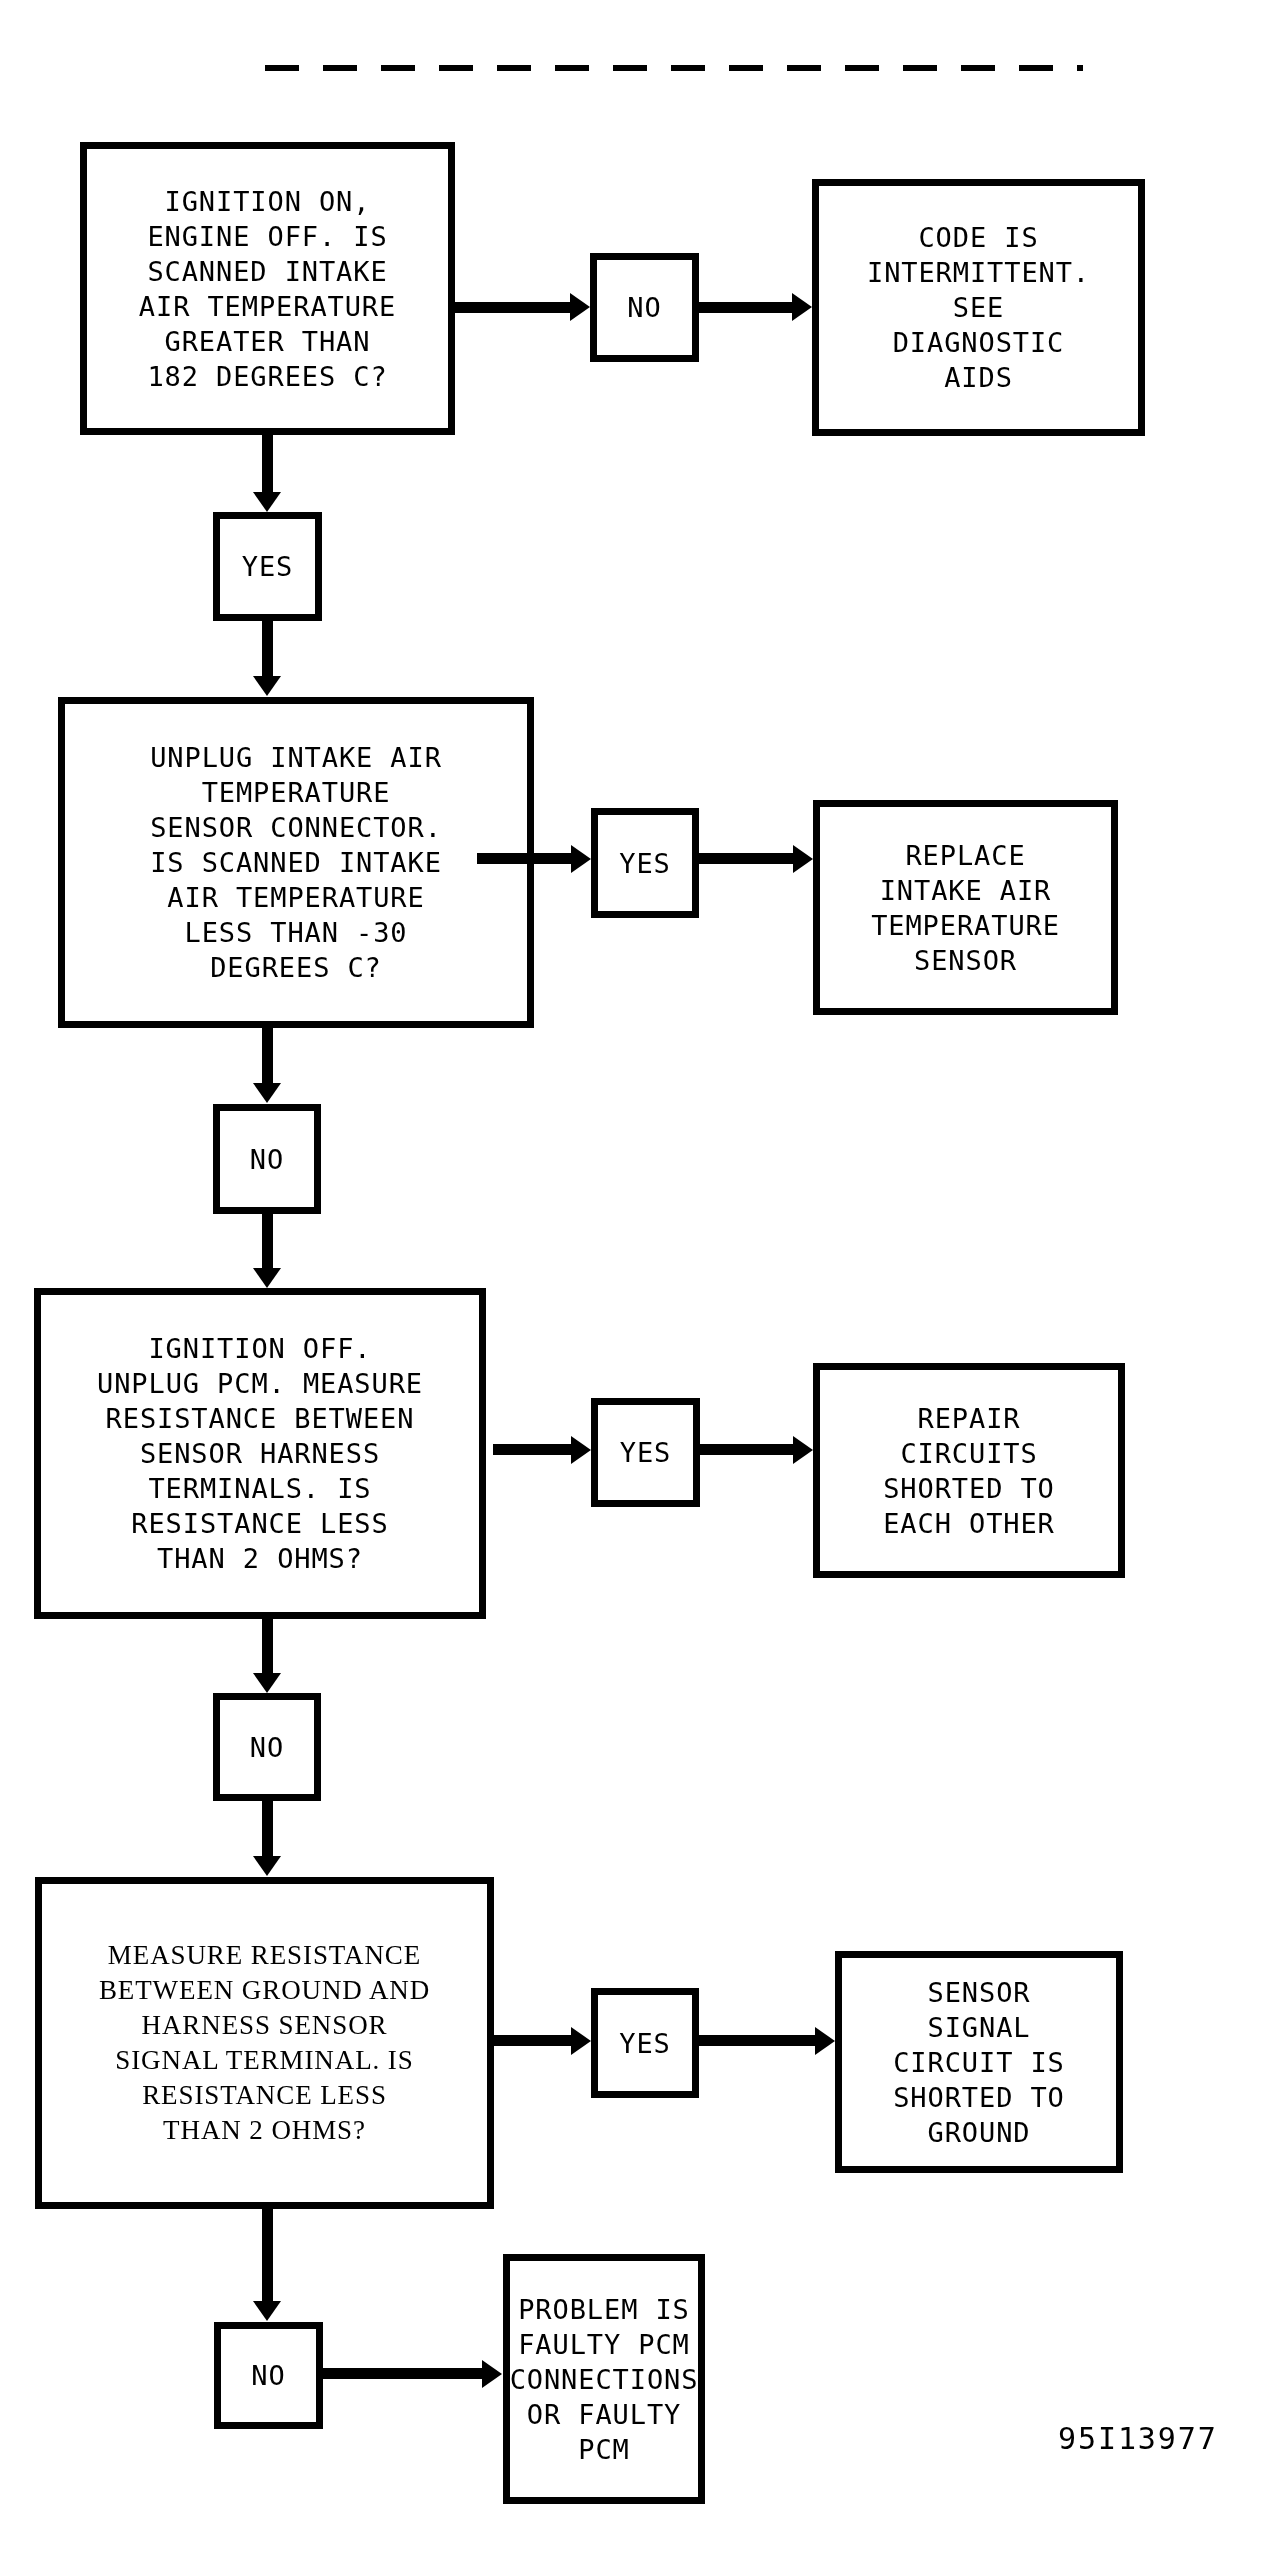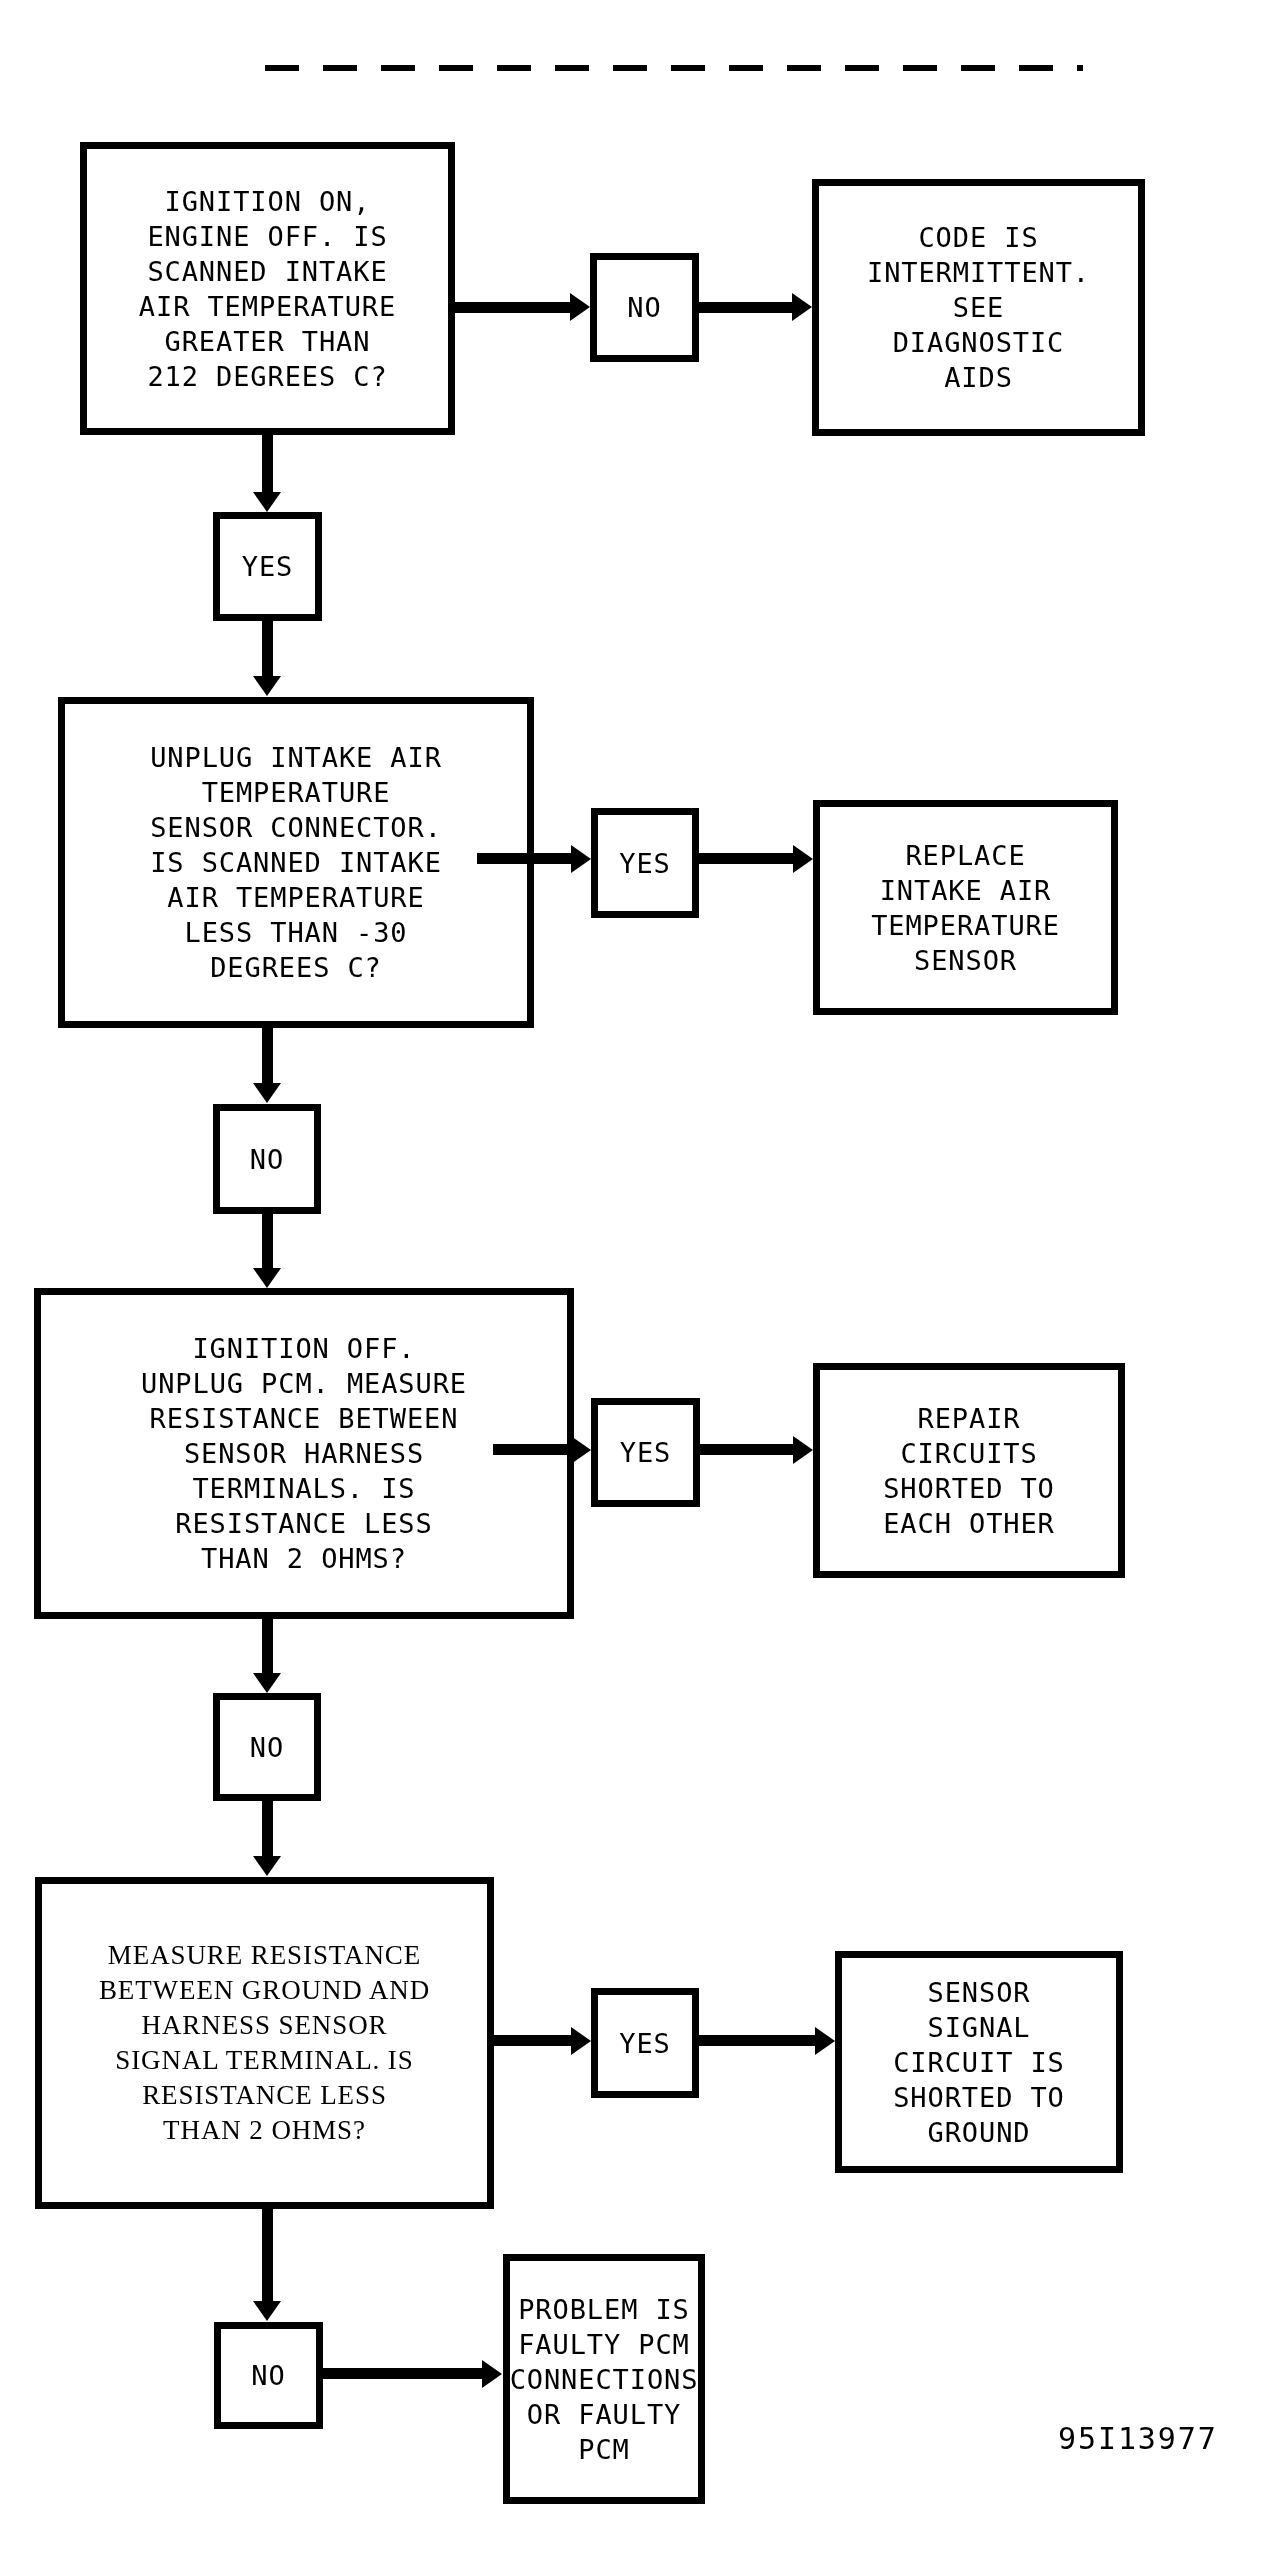--- a/index.html
+++ b/index.html
@@ -63,21 +63,21 @@
 <div class="stage">
 
   <div class="clipped-strip"></div>
 
   <div class="box" style="left:80px; top:142px; width:375px; height:293px;">
     <span class="txt">IGNITION ON,
 ENGINE OFF. IS
 SCANNED INTAKE
 AIR TEMPERATURE
 GREATER THAN
-212 DEGREES C?</span>
+182 DEGREES C?</span>
   </div>
 
   <div class="shaft-h" style="left:454px; top:302px; width:117px;"></div>
   <div class="head-right" style="left:570px; top:293px;"></div>
 
   <div class="box" style="left:590px; top:253px; width:109px; height:109px;">
     <span class="txt">NO</span>
   </div>
 
   <div class="shaft-h" style="left:698px; top:302px; width:95px;"></div>
@@ -131,21 +131,21 @@
   <div class="shaft-v" style="left:262px; top:1023px; height:62px;"></div>
   <div class="head-down" style="left:253px; top:1083px;"></div>
 
   <div class="box" style="left:213px; top:1104px; width:108px; height:110px;">
     <span class="txt">NO</span>
   </div>
 
   <div class="shaft-v" style="left:262px; top:1210px; height:60px;"></div>
   <div class="head-down" style="left:253px; top:1268px;"></div>
 
-  <div class="box" style="left:34px; top:1288px; width:540px; height:331px;justify-content:center;">
+  <div class="box" style="left:34px; top:1288px; width:452px; height:331px;justify-content:center;">
     <span class="txt">IGNITION OFF.
 UNPLUG PCM. MEASURE
 RESISTANCE BETWEEN
 SENSOR HARNESS
 TERMINALS. IS
 RESISTANCE LESS
 THAN 2 OHMS?</span>
   </div>
 
   <div class="shaft-h" style="left:493px; top:1444px; width:80px;"></div>

